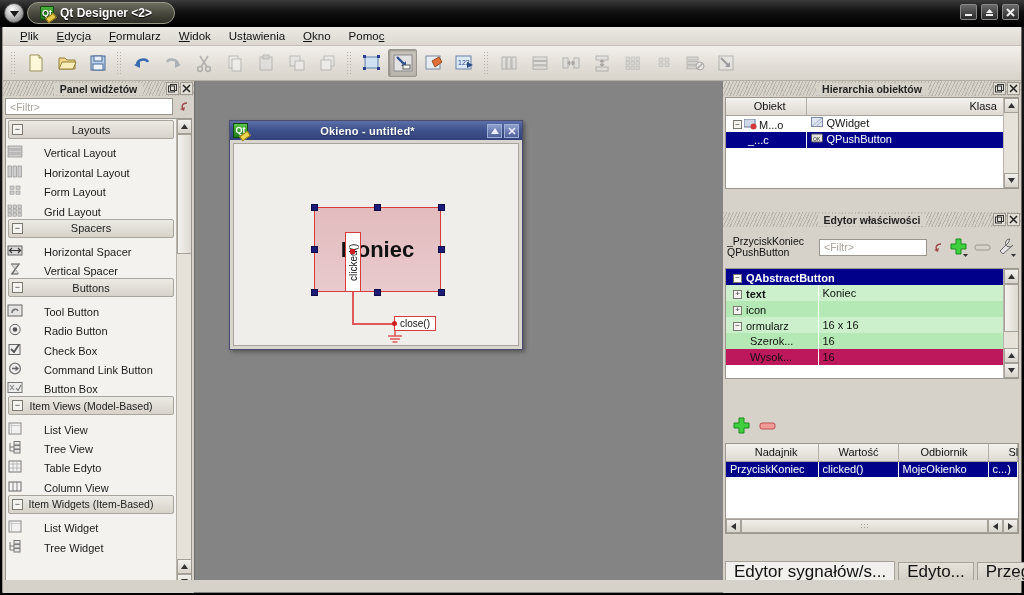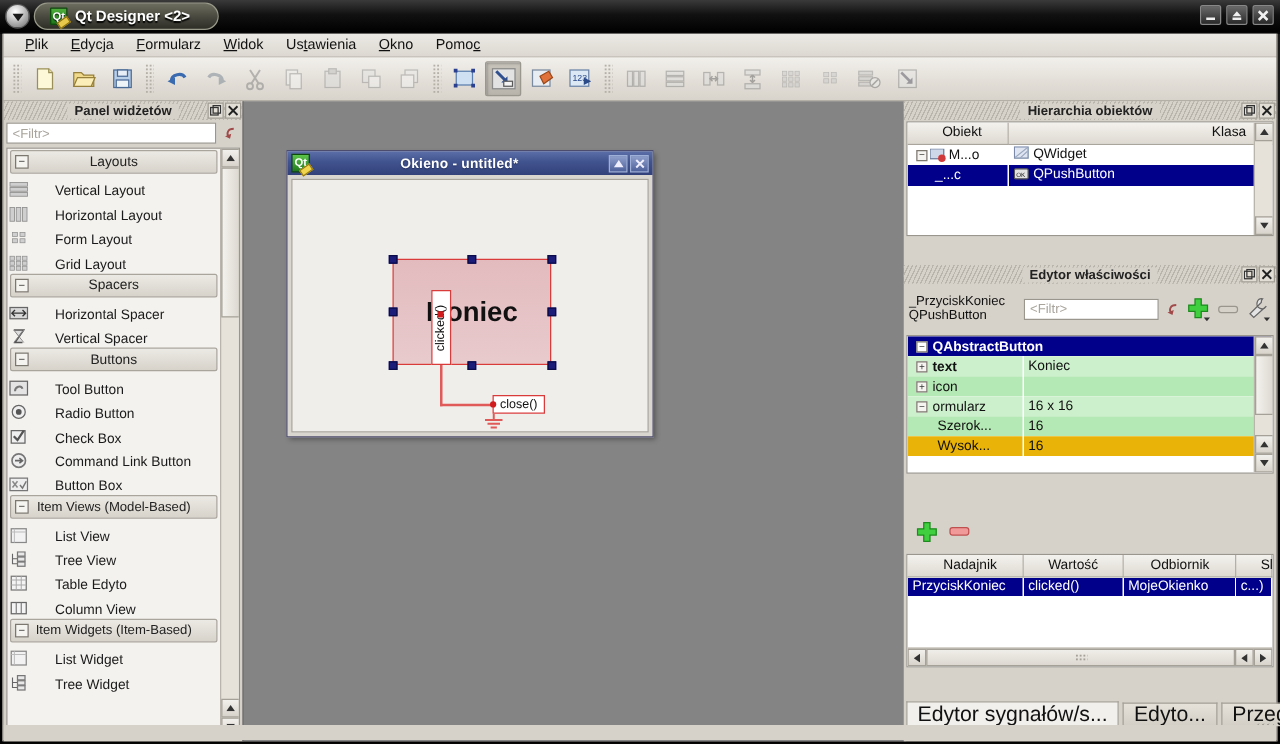--- a/index.html
+++ b/index.html
@@ -1053,21 +1053,21 @@
                 </span>
               </td>
               <td style="border-left:1px solid #9ad49a">16 x 16</td>
             </tr>
             <tr style="background:#b4e8b4">
               <td>
                 <span style="display:inline-block;padding-left:20px">Szerok...</span>
               </td>
               <td style="border-left:1px solid #9ad49a">16</td>
             </tr>
-            <tr style="background:#eab308">
+            <tr style="background:#be185d">
               <td>
                 <span style="display:inline-block;padding-left:20px">Wysok...</span>
               </td>
               <td style="border-left:1px solid #9ad49a">16</td>
             </tr>
 
           </tbody>
             </table>
           <div class="vscroll">
             <div class="vs-btn" style="position:absolute;top:0;left:0">

